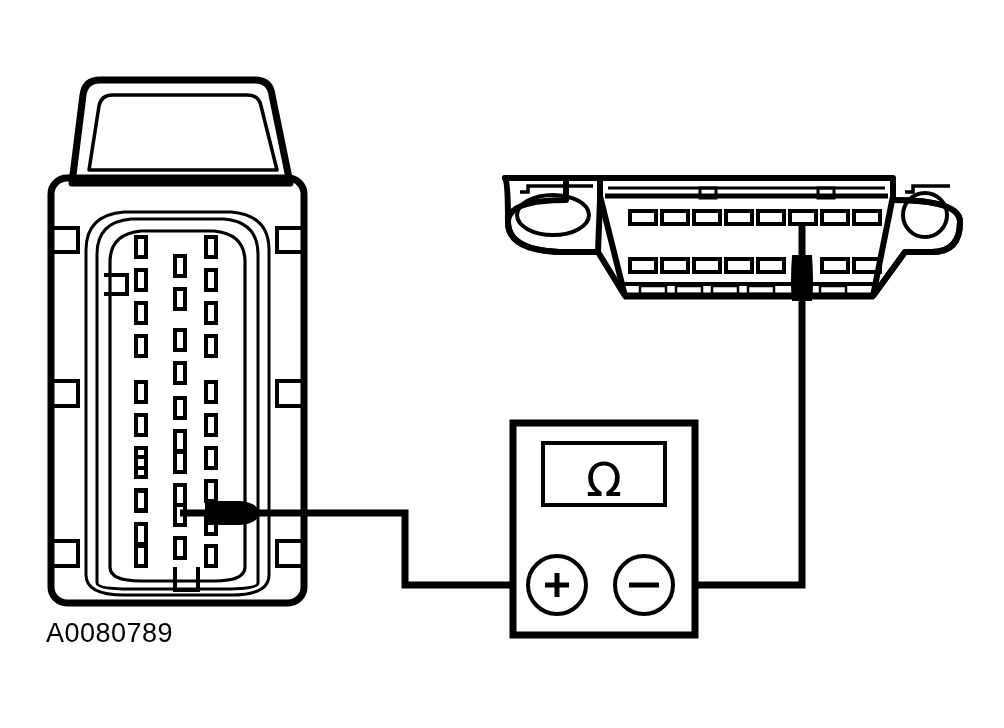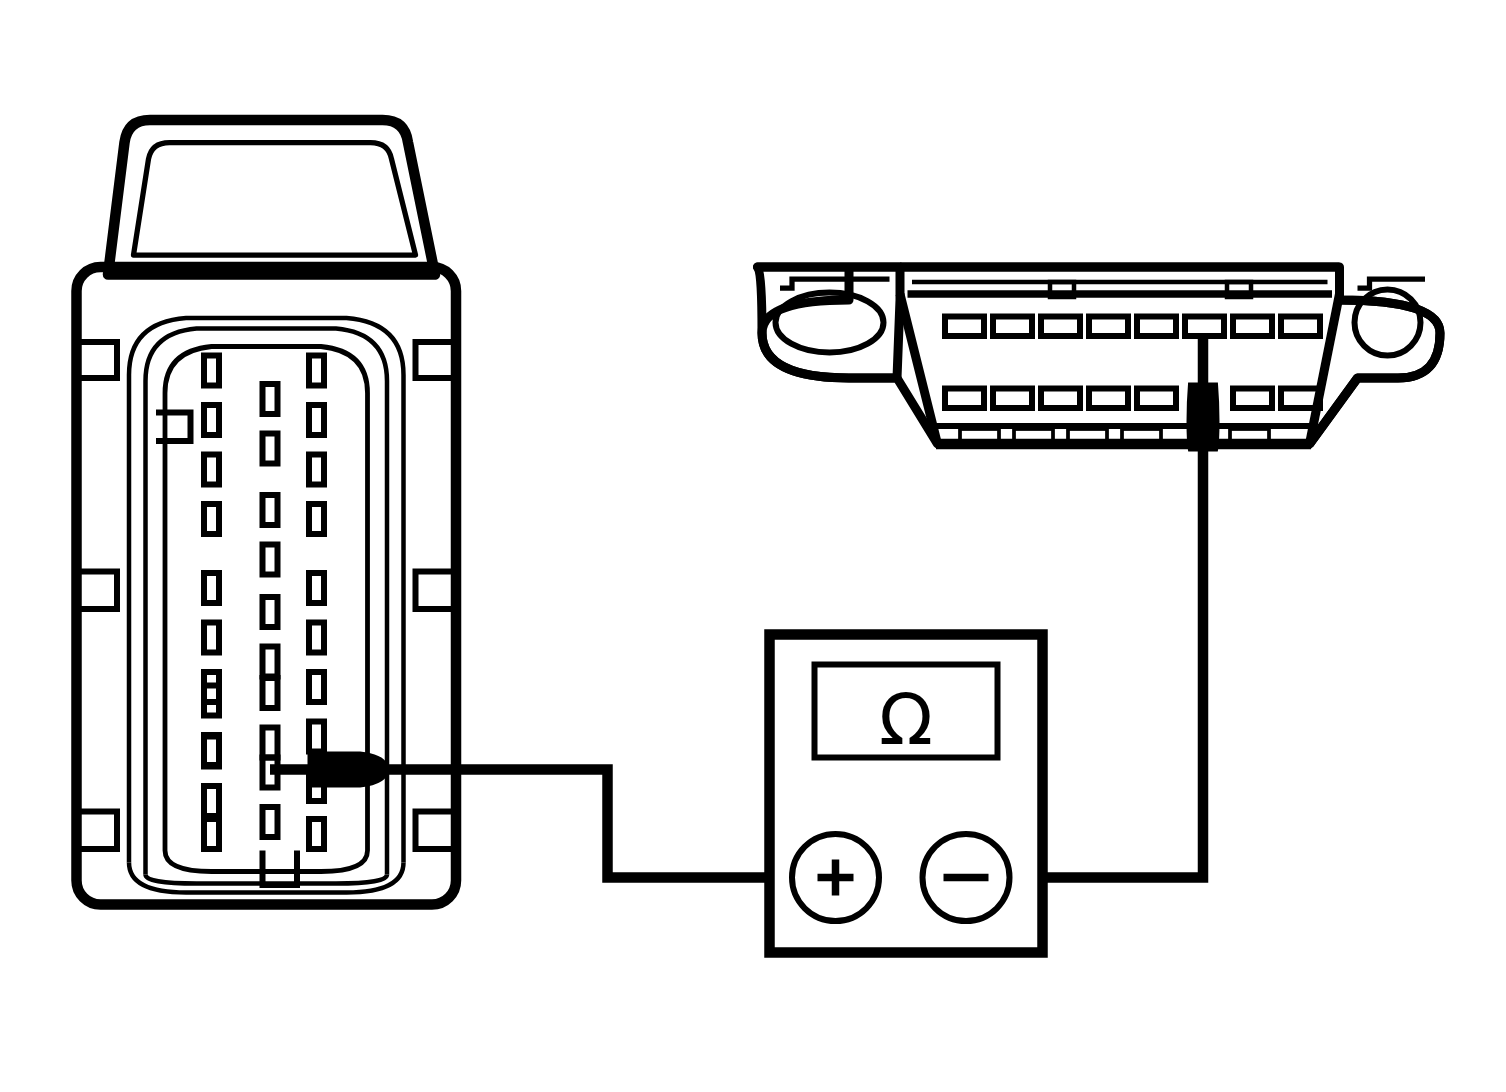--- a/index.html
+++ b/index.html
@@ -216,14 +216,15 @@
 
       <circle cx="557" cy="585" r="29" fill="#ffffff" stroke="#000" stroke-width="4"></circle>
       <path d="M 545 585 L 569 585 M 557 573 L 557 597" fill="none" stroke="#000" stroke-width="5"></path>
 
       <circle cx="644" cy="585" r="29" fill="#ffffff" stroke="#000" stroke-width="4"></circle>
       <path d="M 629 585 L 659 585" fill="none" stroke="#000" stroke-width="5"></path>
     </g>
 
   </svg>
 
+  <div class="fig-label">A0080789</div>
 
 </div>
 
 </body></html>

